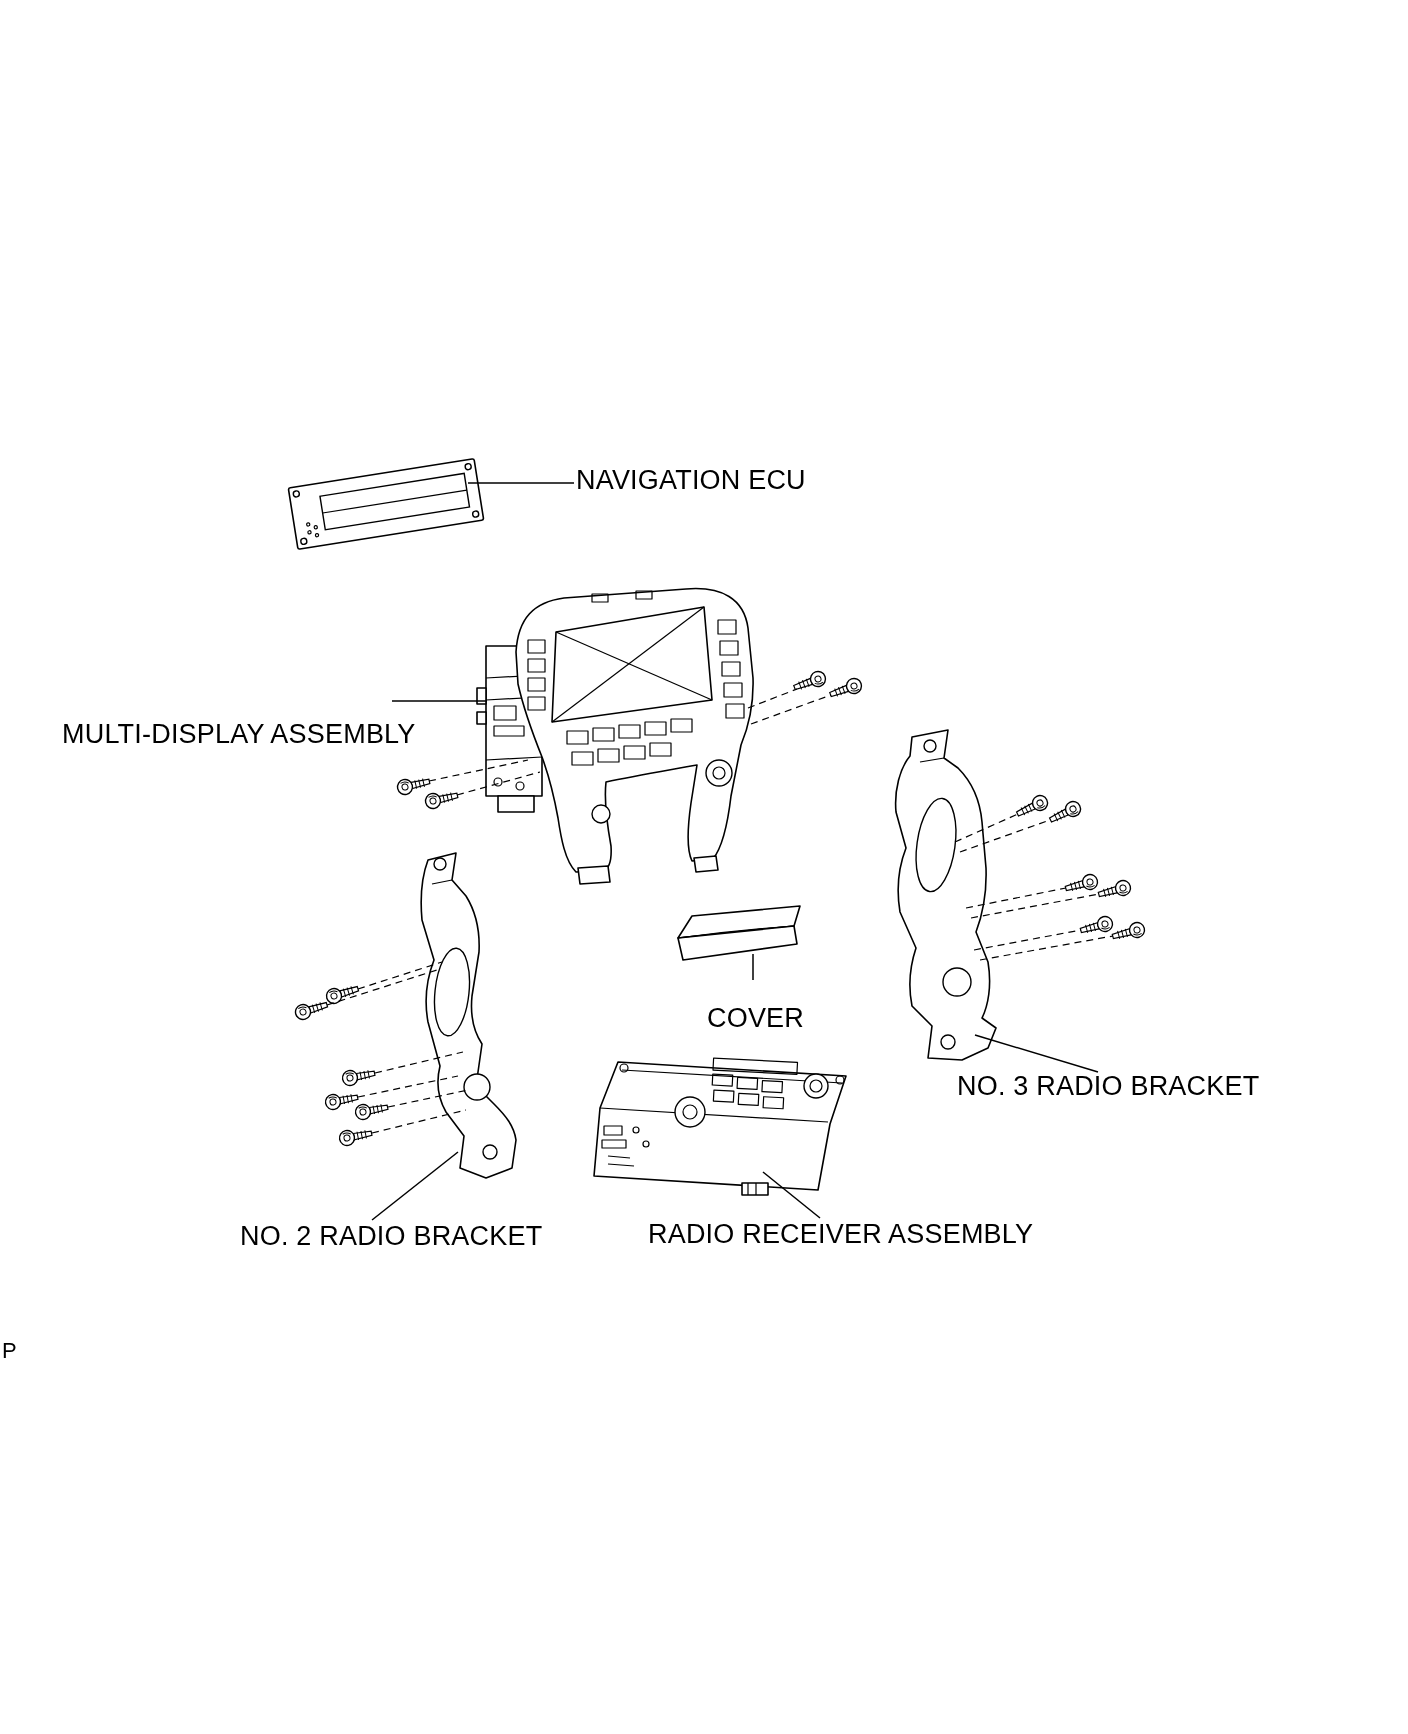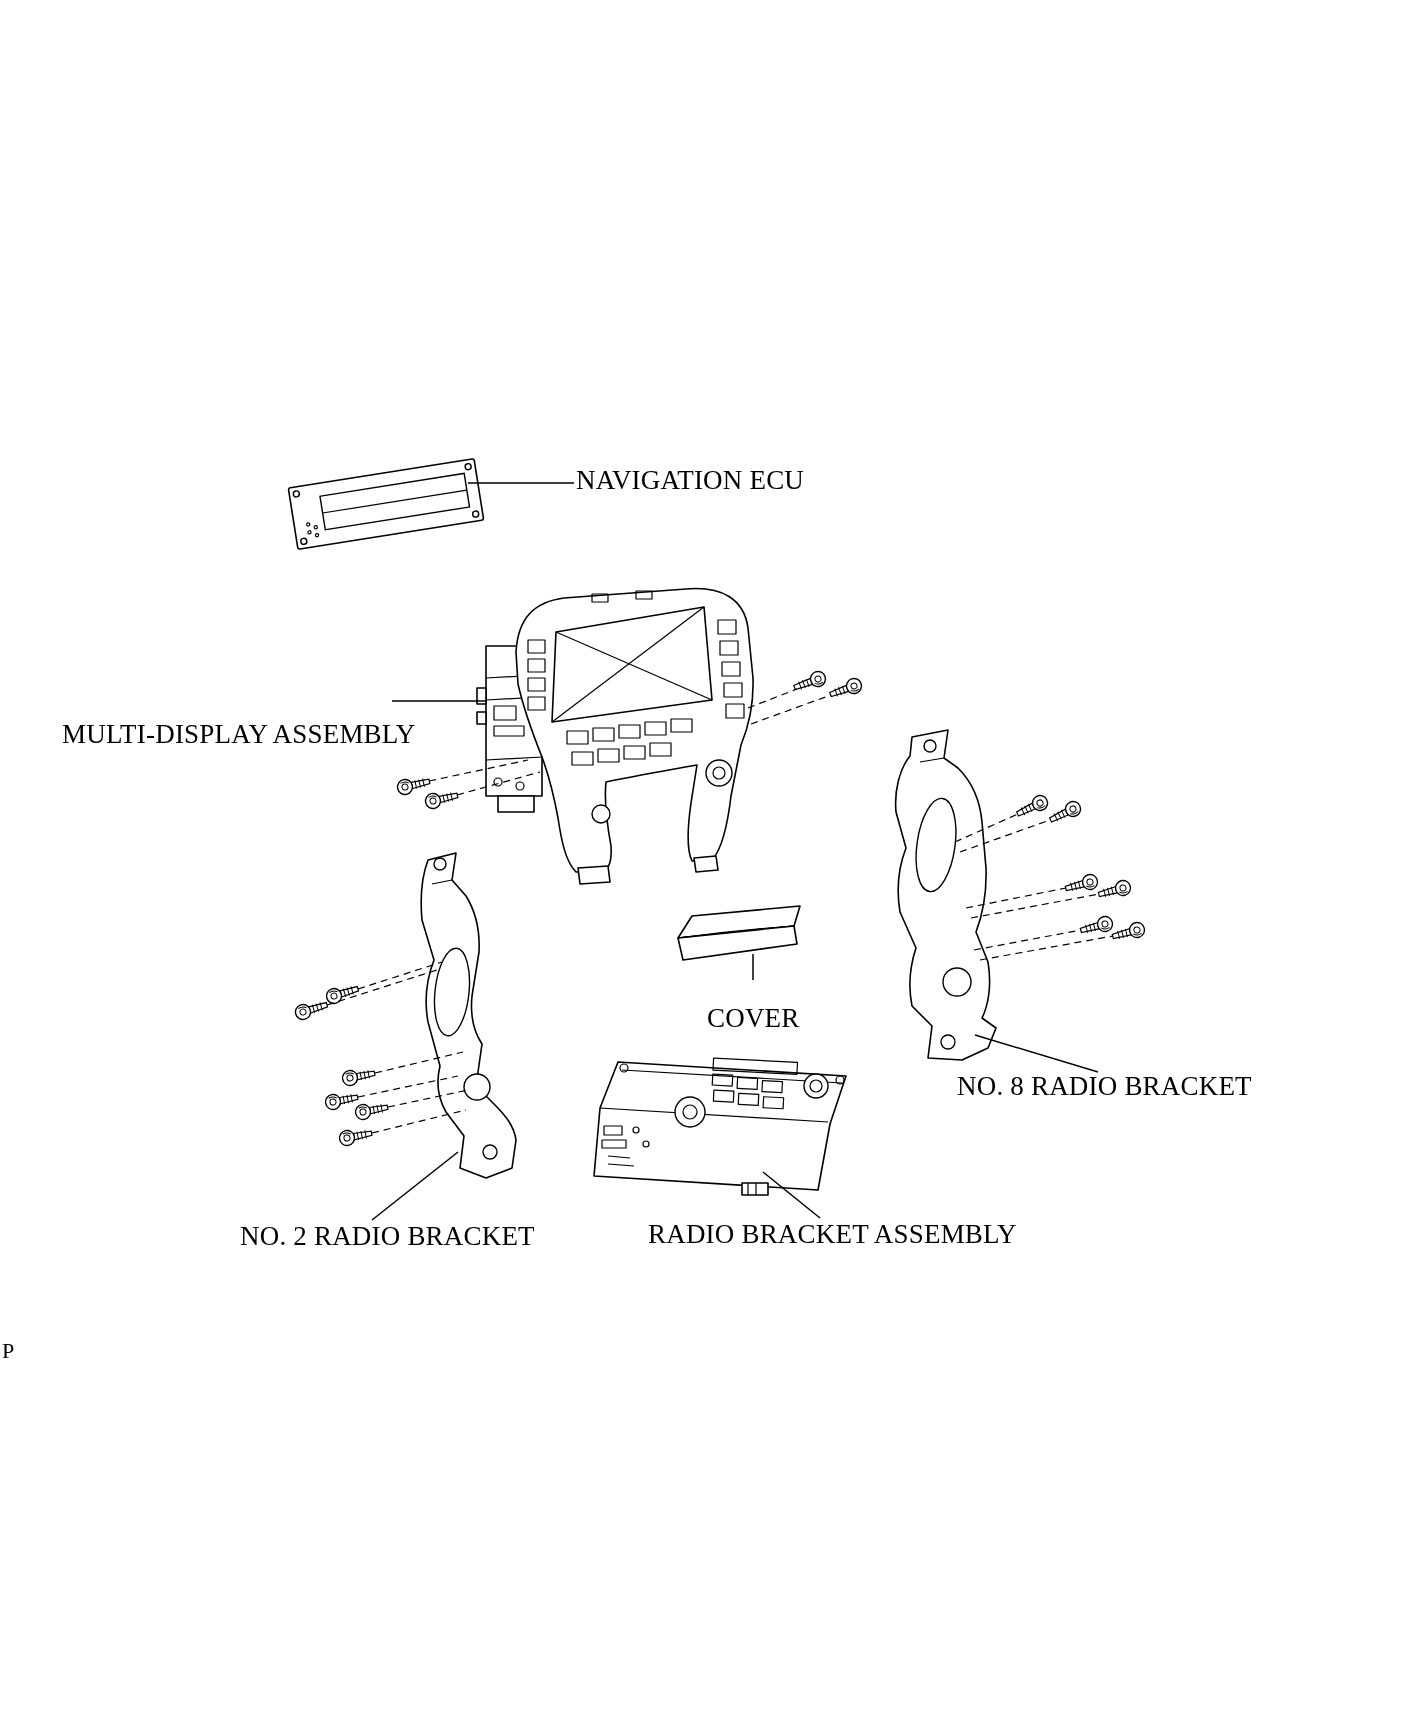--- a/index.html
+++ b/index.html
@@ -2,21 +2,21 @@
 <html><head>
 <meta charset="utf-8">
 <style>
   html, body { margin: 0; padding: 0; background: #ffffff; }
   .stage {
     position: relative;
     width: 1408px;
     height: 1734px;
     background: #ffffff;
     overflow: hidden;
-    font-family: Liberation Serif, serif;
+    font-family: Liberation Sans, sans-serif;
     color: #000;
   }
   .stage svg { position: absolute; left: 0; top: 0; }
   .part-label {
     position: absolute;
     font-size: 27px;
     line-height: 31px;
     white-space: nowrap;
     letter-spacing: 0.2px;
     color: #000;
@@ -243,20 +243,20 @@
       <line class="leader" x1="458" y1="1152" x2="372" y2="1220"></line>
     </g>
   </svg>
 
   <div class="part-label" style="left:576px; top:465px;">NAVIGATION ECU</div>
 
   <div class="part-label" style="left:62px; top:686px;margin-top:33px;">MULTI-DISPLAY ASSEMBLY</div>
 
   <div class="part-label" style="left:707px; top:981px;margin-top:22px;">COVER</div>
 
-  <div class="part-label" style="left:957px; top:1071px;">NO. 8 RADIO BRACKET</div>
-
-  <div class="part-label" style="left:648px; top:1219px;">RADIO BRACKET ASSEMBLY</div>
+  <div class="part-label" style="left:957px; top:1071px;">NO. 3 RADIO BRACKET</div>
+
+  <div class="part-label" style="left:648px; top:1219px;">RADIO RECEIVER ASSEMBLY</div>
 
   <div class="part-label" style="left:240px; top:1221px;">NO. 2 RADIO BRACKET</div>
 
   <div class="corner-mark" style="left:2px; top:1339px;">P</div>
 </div>
 
 </body></html>

